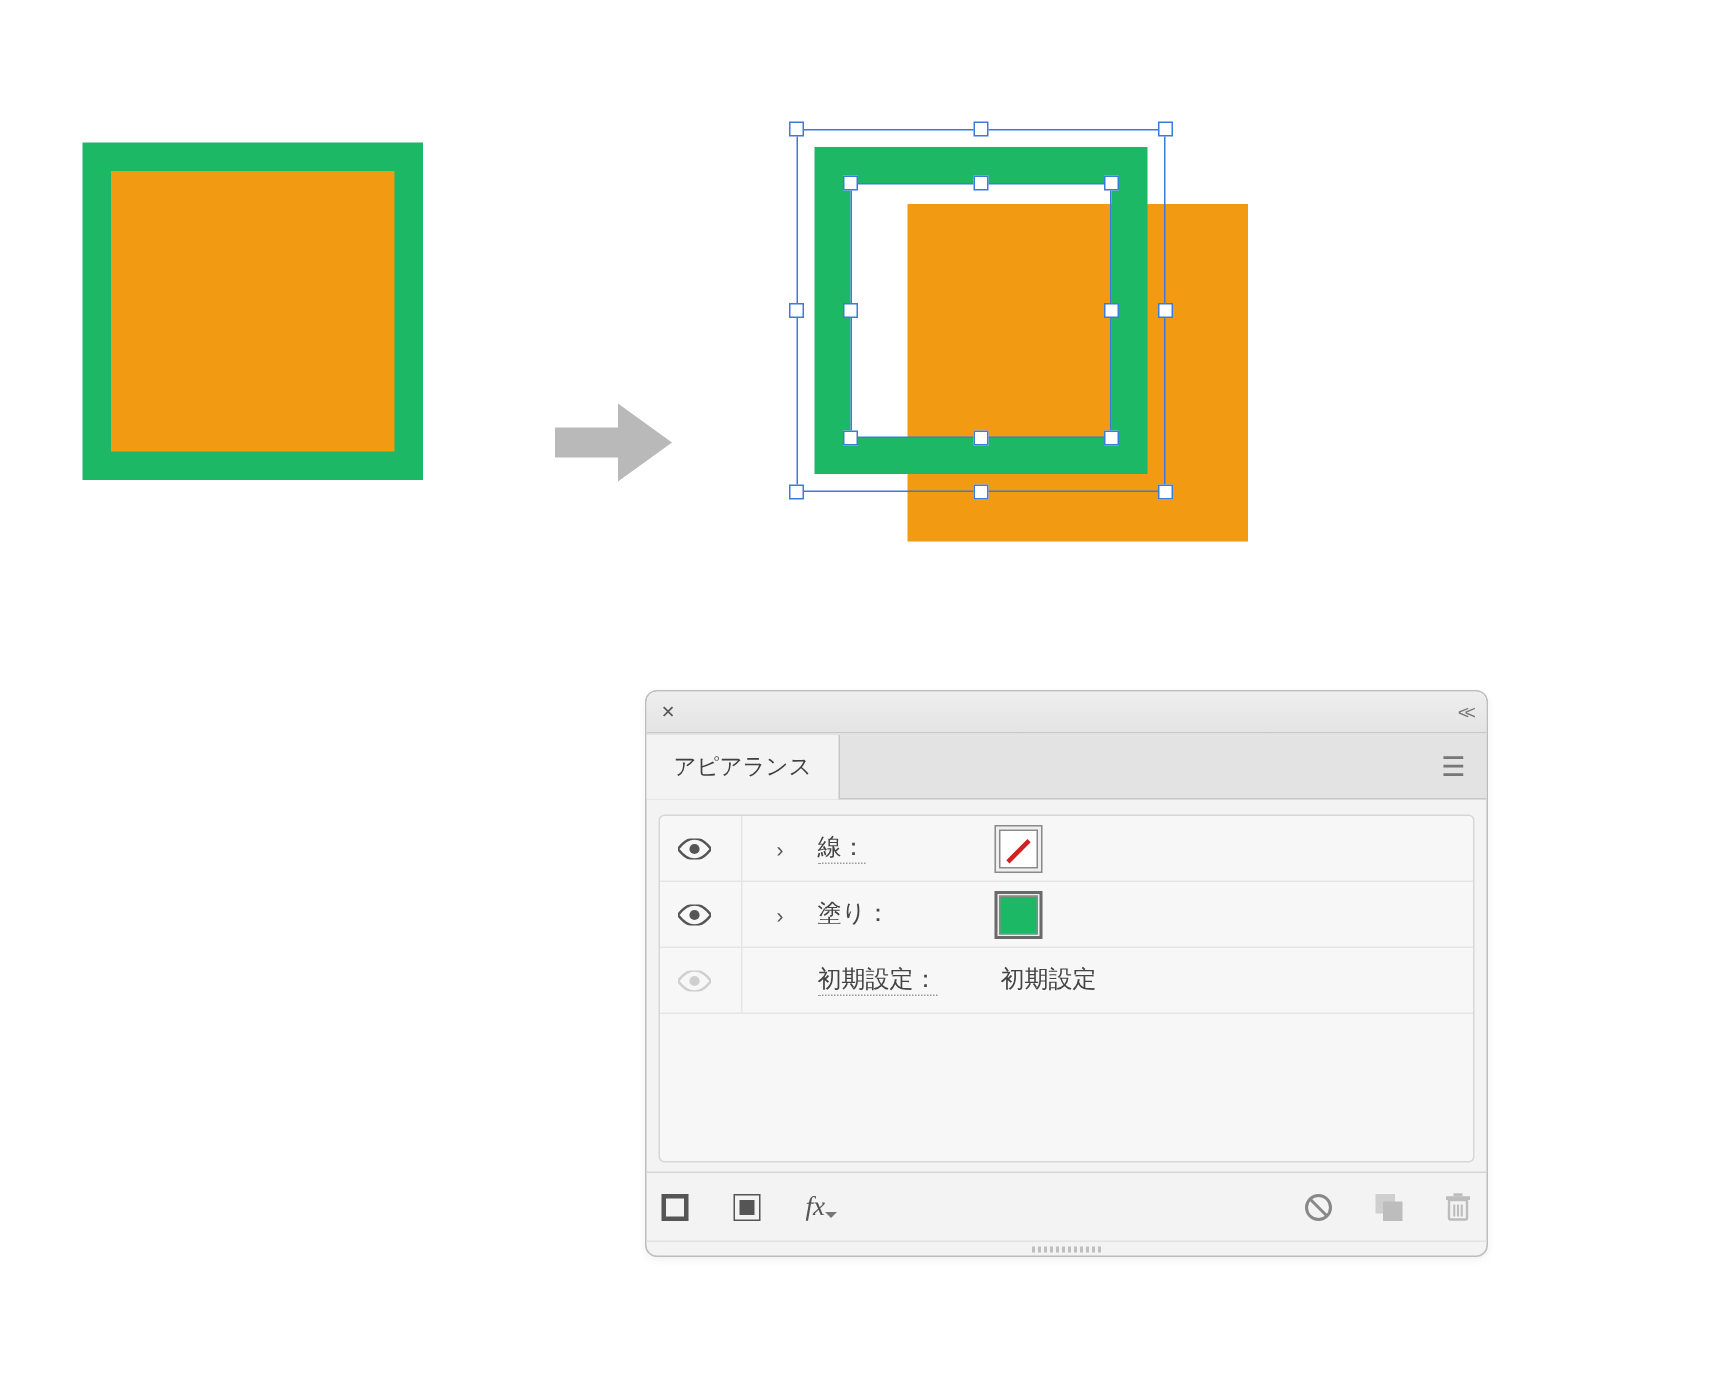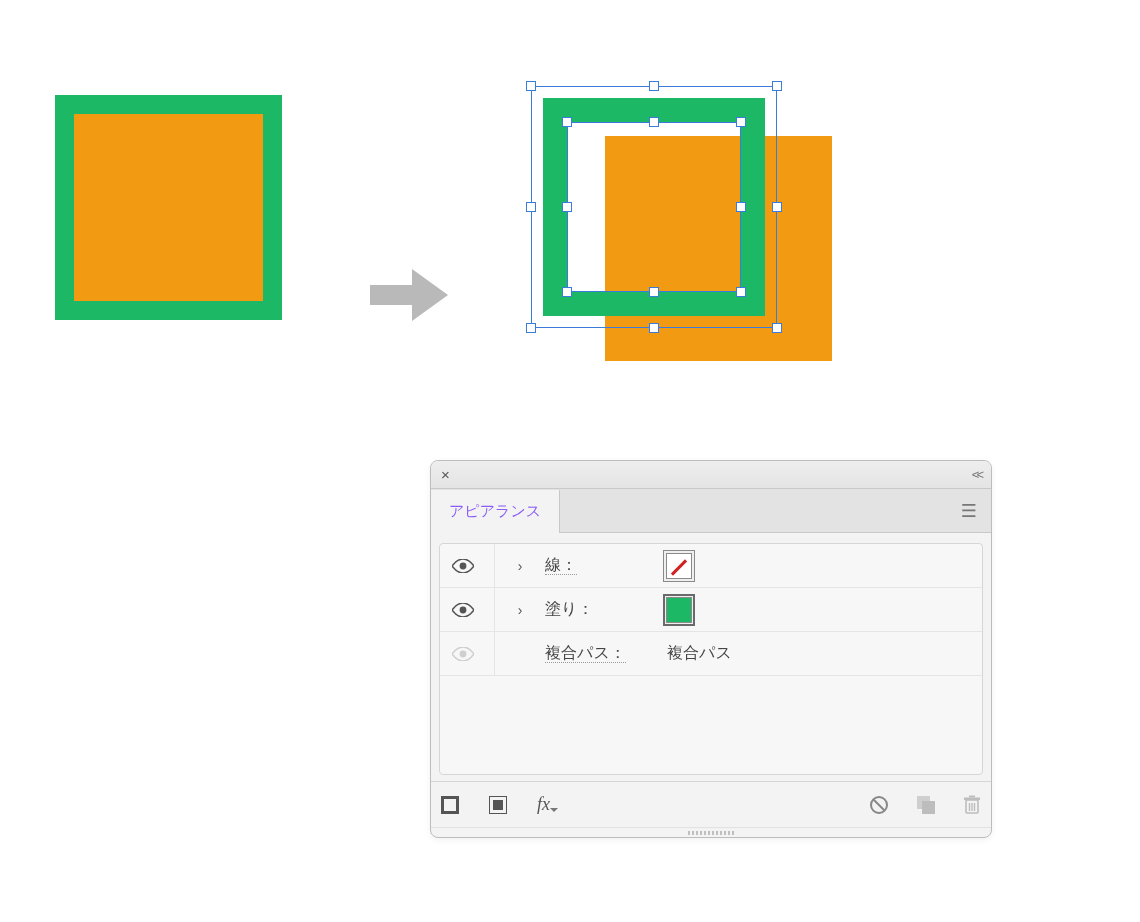--- a/index.html
+++ b/index.html
@@ -44,21 +44,21 @@
     background:linear-gradient(#eeeeee,#e4e4e4);
     border-bottom:1px solid #c8c8c8;
     display:flex; align-items:center; justify-content:space-between;
     padding:0 10px;
   }
   .close-x { font-size:15px; color:#555; line-height:1; cursor:pointer; }
   .collapse-arrows { font-size:13px; letter-spacing:-3px; color:#777; cursor:pointer; }
   .panel-tabs { display:flex; align-items:stretch; height:44px;
                background:#e3e3e3; border-bottom:1px solid #c8c8c8;}
   .tab { padding:0 18px; display:flex; align-items:center;
-         font-size:15px; color:#8b5cf6; border-right:1px solid #c8c8c8;
+         font-size:15px; color:#404040; border-right:1px solid #c8c8c8;
          background:#f3f3f3; position:relative; top:1px; cursor:pointer;}
   .panel-menu { margin-left:auto; padding:0 14px; display:flex; align-items:center;
                 font-size:18px; color:#777; cursor:pointer;}
   .panel-body { padding:10px 8px 6px 8px; }
   .rows { border:1px solid #d6d6d6; border-radius:4px; overflow:hidden;
           background:#f7f7f7; }
   .row { display:flex; align-items:center; height:44px;
          border-bottom:1px solid #e5e5e5; padding:0 8px 0 6px; gap:14px; }
   .row:last-child { border-bottom:none; }
   .row.tall { height:98px; align-items:flex-start; border-bottom:none;}
@@ -230,23 +230,23 @@
             <span class="eye-icon">
               <svg width="22" height="14" viewBox="0 0 22 14">
                 <path d="M11 0C5 0 1.6 5 0 7c1.6 2 5 7 11 7s9.4-5 11-7C20.4 5 17 0 11 0Z" fill="none" stroke="#cfcfcf" stroke-width="1.6"></path>
                 <circle cx="11" cy="7" r="3.4" fill="#cfcfcf"></circle>
               </svg>
             </span>
           </div>
           <div class="vis-sep"></div>
           <div class="expand-col"></div>
           <div class="label-col">
-            <span class="dash-under">複合パス：</span>
-          </div>
-          <div class="opacity-value">複合パス</div>
+            <span class="dash-under">初期設定：</span>
+          </div>
+          <div class="opacity-value">初期設定</div>
         </div>
 
         <div class="row tall"></div>
       </div>
     </div>
 
     <div class="panel-footer">
       <div class="foot-left">
         <span class="foot-icon">
           <span class="stroke-box"></span>

